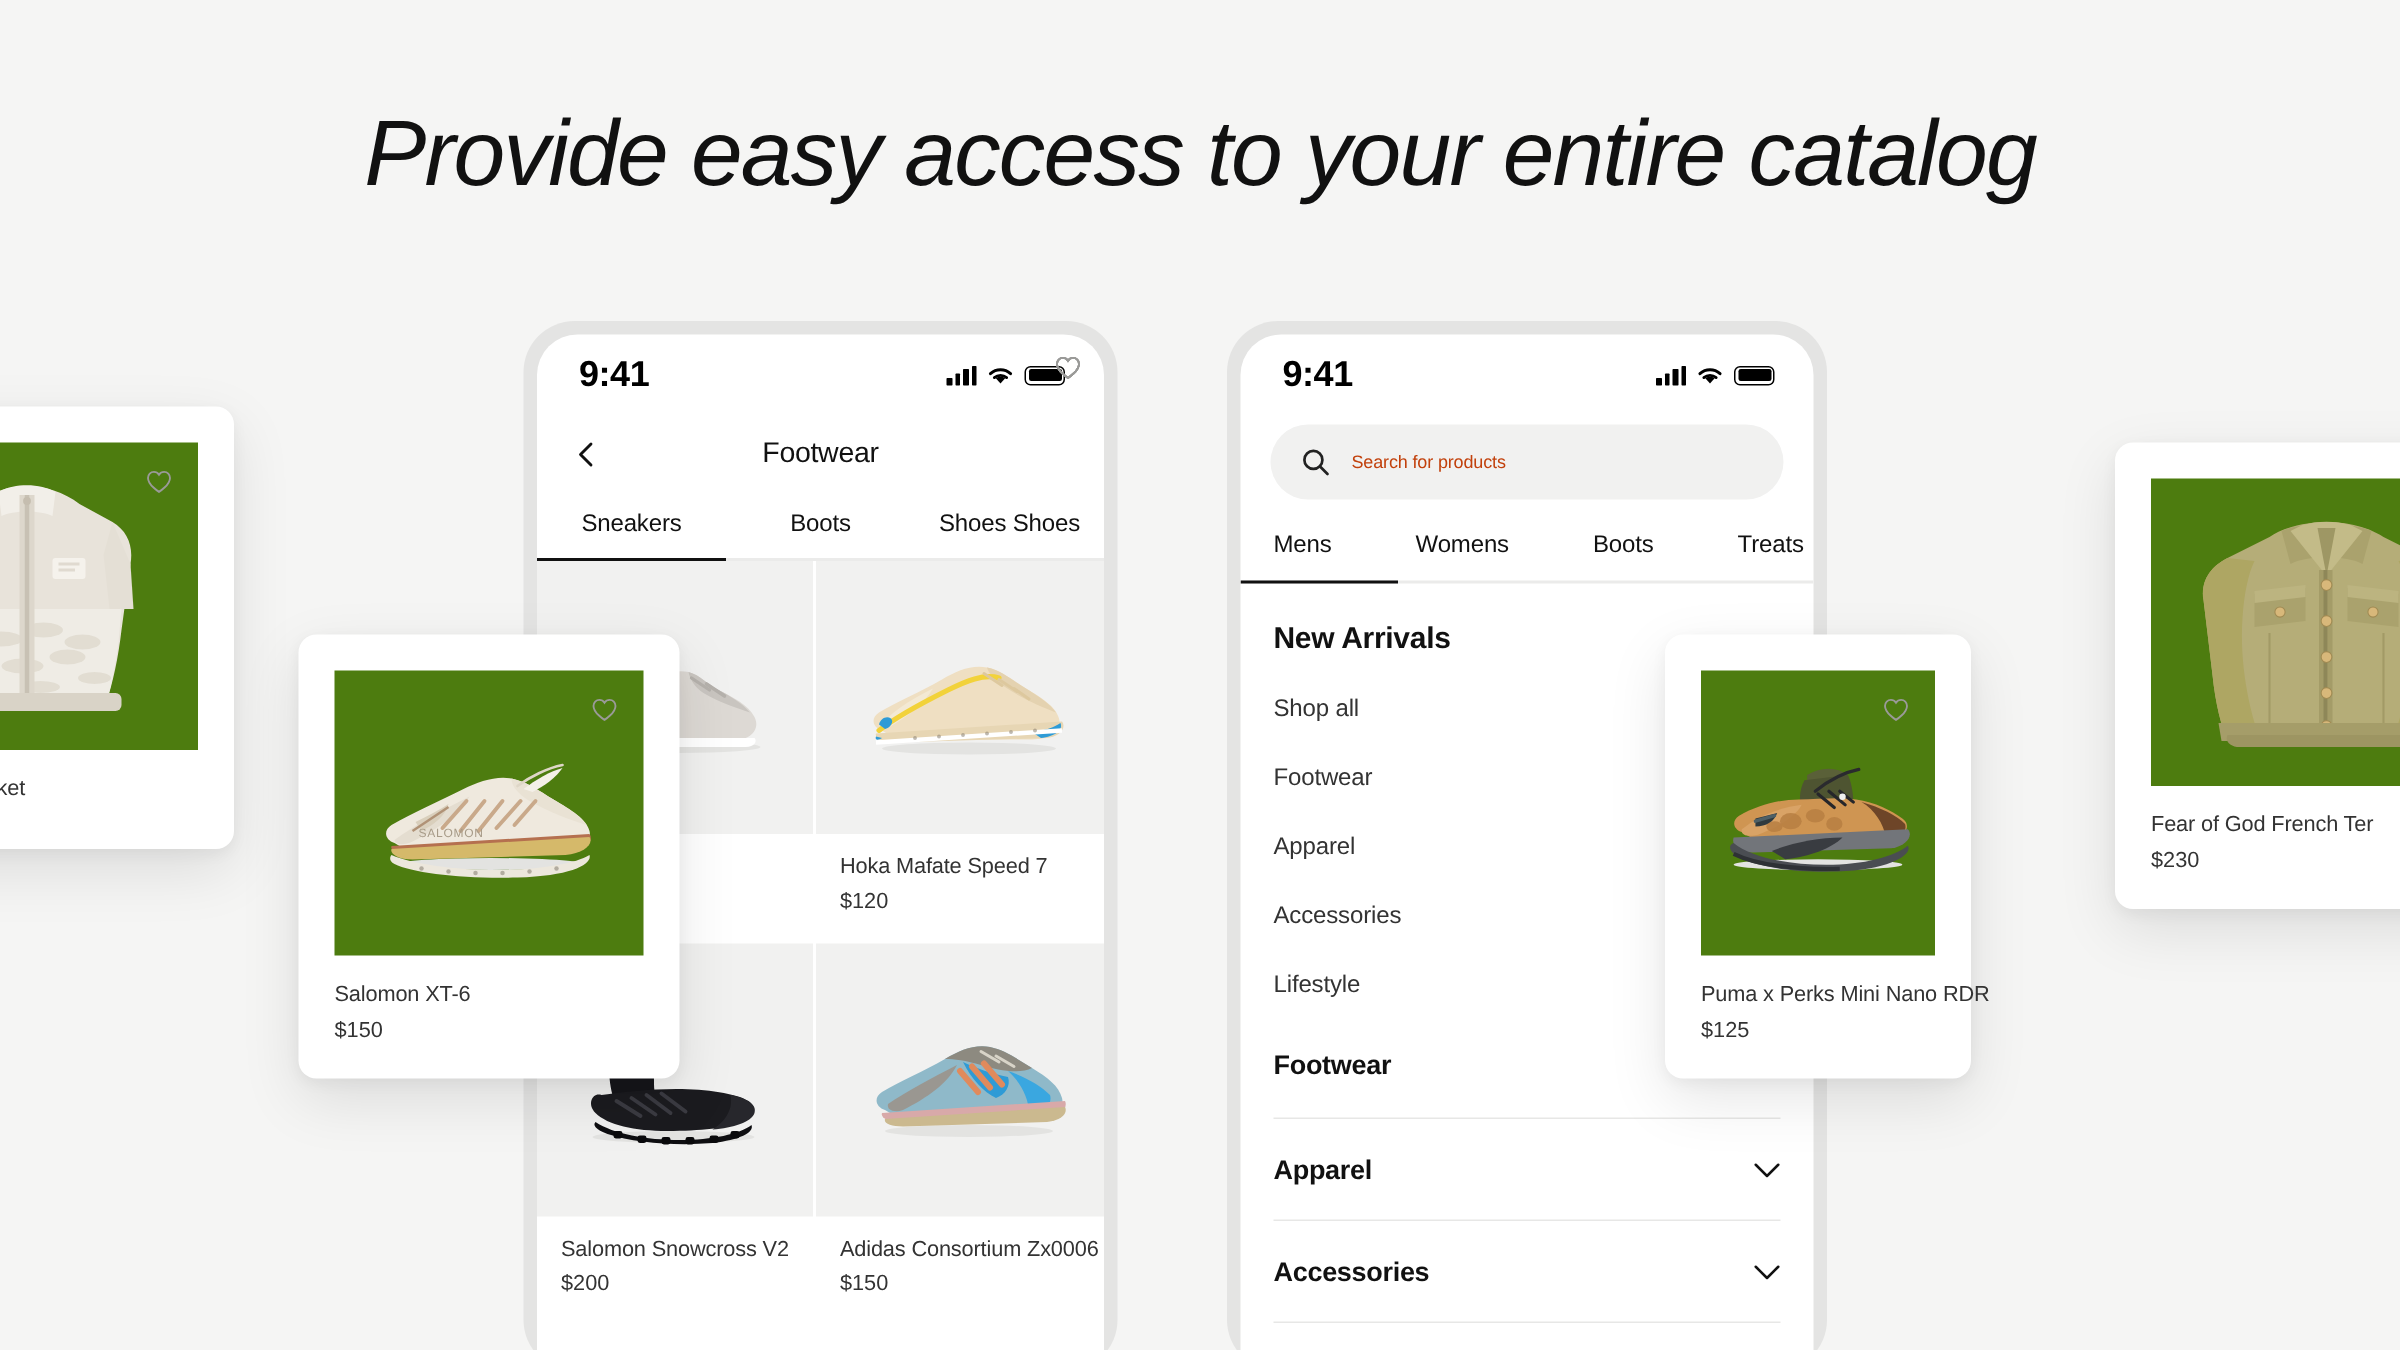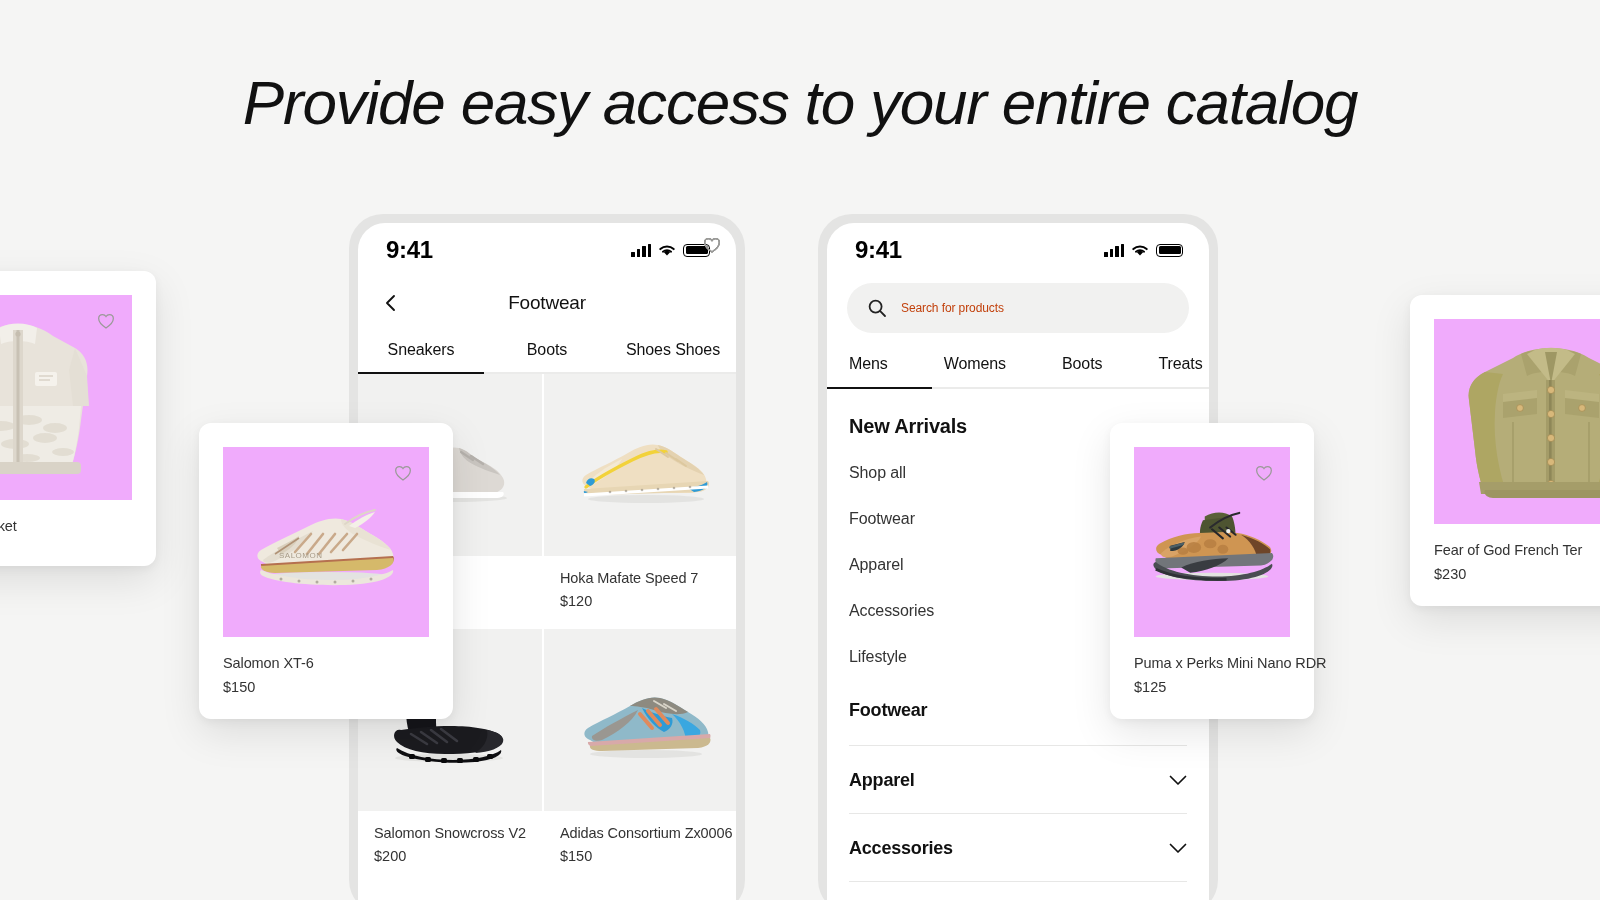--- a/index.html
+++ b/index.html
@@ -220,21 +220,21 @@
   
   .float-card {
     position: absolute;
     background: #ffffff;
     border-radius: 12px;
     box-shadow: 0 14px 40px rgba(0,0,0,0.10), 0 3px 10px rgba(0,0,0,0.05);
     padding: 24px;
   }
   .float-thumb {
     position: relative;
-    background: #f0abfc;
+    background: #4d7c0f;
     display: flex;
     align-items: center;
     justify-content: center;
     overflow: hidden;
   }
   .float-name {
     font-size: 14.5px;
     color: #333;
     margin-top: 18px;
     letter-spacing: -0.1px;

